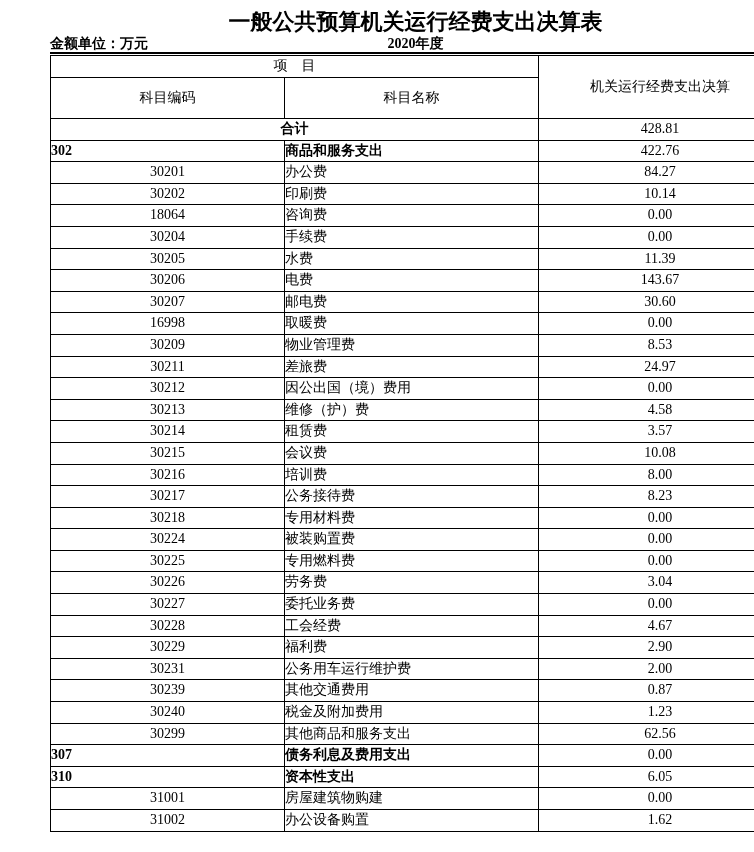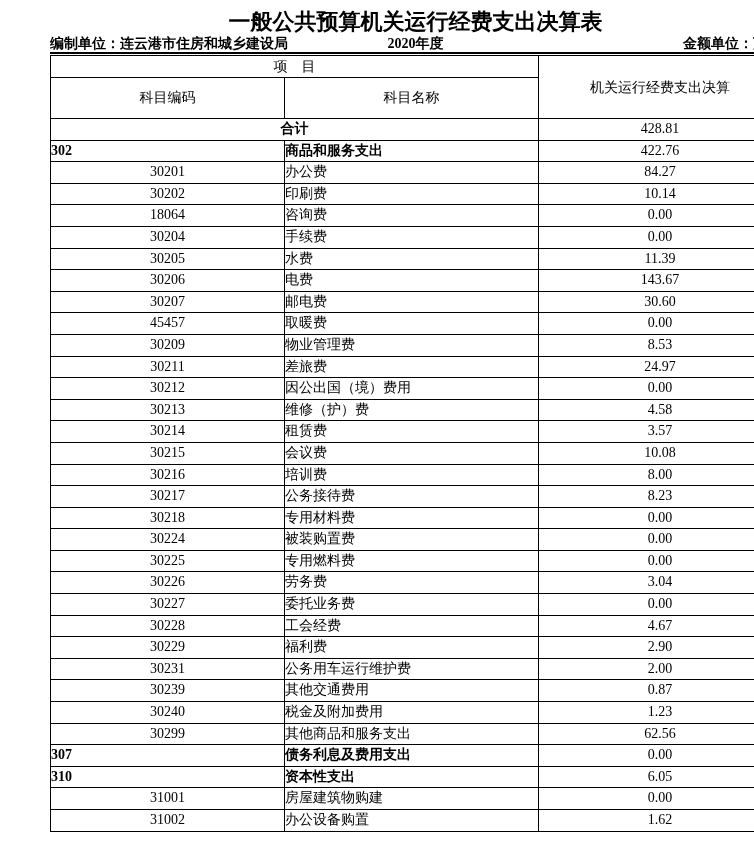--- a/index.html
+++ b/index.html
@@ -38,42 +38,41 @@
   table.budget td{
     border:1px solid #000;
     padding:0;
     font-size:14px;
     height:20.6px;
     line-height:20.6px;
     white-space:nowrap;
     overflow:hidden;
     background:#ffffff;
   }
-  tr.hdr1 td{height:21px;line-height:21px;}
+  tr.hdr1 td{height:21px;line-height:21px;font-family:Liberation Mono, monospace;}
   tr.hdr2 td{height:40px;line-height:40px;}
   td.gray{background:#c0c0c0;}
   td.center{text-align:center;}
   td.hdr-value{font-size:15px;text-align:center;}
   td.total-label{text-align:center;font-weight:bold;}
   td.code-parent{font-weight:bold;text-align:left;padding-left:2px;}
   td.code-child{text-align:center;}
   td.name-parent{font-weight:bold;text-align:left;padding-left:2px;}
   td.name-child{text-align:left;padding-left:12px;font-family:Liberation Serif, serif;}
   td.val{text-align:center;padding-right:4px;background:#ffffff;}
 </style>
 </head>
 <body>
 
 <div class="page">
 
   <div class="doc-title">一般公共预算机关运行经费支出决算表</div>
 
 
   <div class="meta">
-    <span>编制单位：连云港市住房和城乡建设局</span>
     <span class="meta-year">2020年度</span>
     <span>金额单位：万元</span>
   </div>
 
   <table class="budget">
     <colgroup>
       <col style="width:234px">
       <col style="width:254px">
       <col style="width:243px">
     </colgroup>
@@ -126,21 +125,21 @@
           <td class="gray code-child">30206</td>
           <td class="gray name-child">电费</td>
           <td class="val">143.67</td>
         </tr>
         <tr>
           <td class="gray code-child">30207</td>
           <td class="gray name-child">邮电费</td>
           <td class="val">30.60</td>
         </tr>
         <tr>
-          <td class="gray code-child">45457</td>
+          <td class="gray code-child">16998</td>
           <td class="gray name-child">取暖费</td>
           <td class="val">0.00</td>
         </tr>
         <tr>
           <td class="gray code-child">30209</td>
           <td class="gray name-child">物业管理费</td>
           <td class="val">8.53</td>
         </tr>
         <tr>
           <td class="gray code-child">30211</td>

